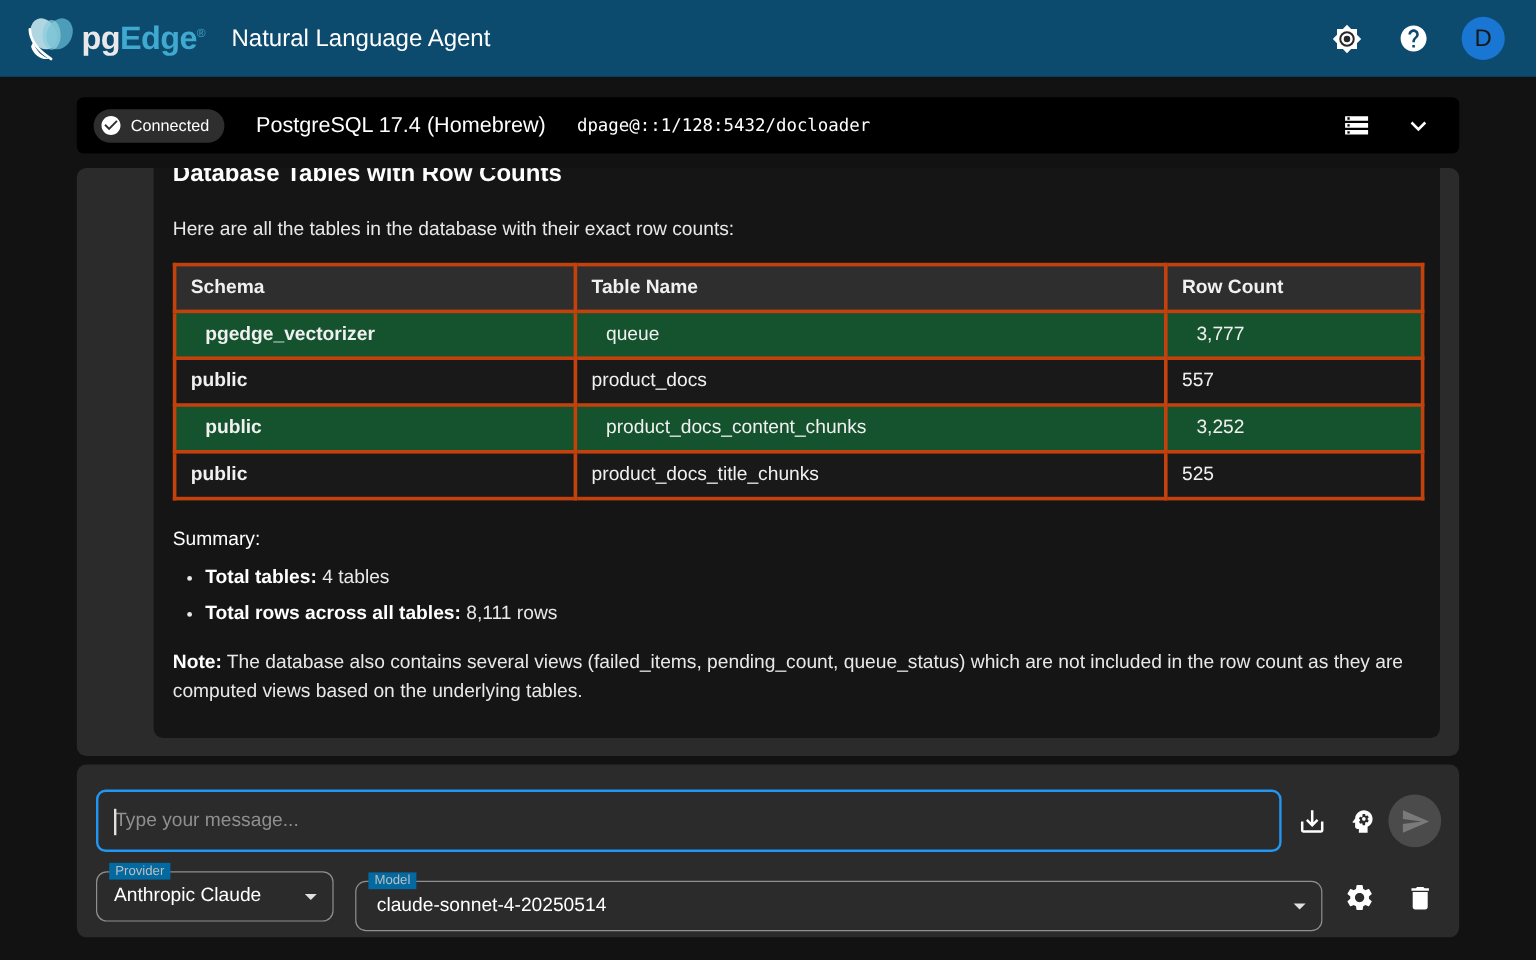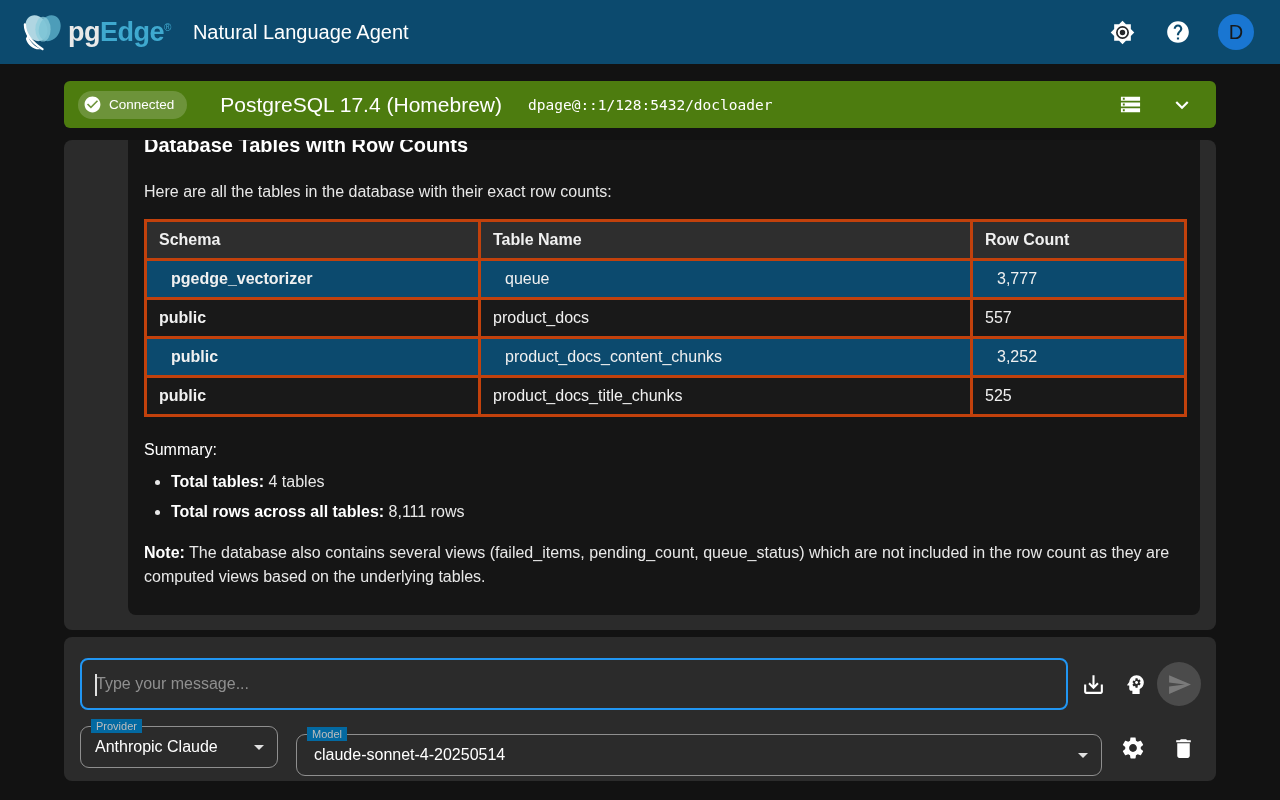--- a/index.html
+++ b/index.html
@@ -17,44 +17,44 @@
   .app-title { color:#ffffff; font-size:20px; font-weight:500; margin-left:22px; }
   .appbar-right { margin-left:auto; display:flex; align-items:center; gap:24px; }
   .iconbtn { width:32px; height:32px; display:flex; align-items:center; justify-content:center;
              border-radius:50%; cursor:pointer; background:transparent; border:none; }
   .avatar { width:36px; height:36px; border-radius:50%; background:#1976d2; color:#16191c;
             font-size:20px; font-weight:500; display:flex; align-items:center; justify-content:center;
             cursor:pointer; }
 
   
   .connbar { position:absolute; left:64px; top:81px; width:1152px; height:47px;
-             background:#4d7c0f; border-radius:6px; display:flex; align-items:center;
+             background:#000000; border-radius:6px; display:flex; align-items:center;
              padding:0 18px 0 14px; }
   .chip { display:flex; align-items:center; gap:7px; background:rgba(255,255,255,0.18);
           border-radius:15px; height:28px; padding:0 13px 0 5px; }
   .chip-label { color:#ffffff; font-size:13.5px; }
-  .conn-server { color:#ffffff; font-size:21px; margin-left:33px; }
+  .conn-server { color:#ffffff; font-size:18px; margin-left:26px; }
   .conn-dsn { color:#ffffff; font-size:14.5px; margin-left:26px;
               font-family:"DejaVu Sans Mono", monospace; }
   .connbar-right { margin-left:auto; display:flex; align-items:center; gap:20px; }
 
   
   .chat-viewport { position:absolute; left:64px; top:140px; width:1152px; height:490px;
                    background:#2b2b2b; border-radius:8px; overflow:hidden; }
   .message-card { margin:-8px 16px 8px 64px; background:#151515; border-radius:8px;
                   padding:0 16px 26px 16px; color:#e8e8e8; }
   .msg-heading { font-size:20px; font-weight:700; color:#ffffff; line-height:26px; }
   .msg-intro { font-size:16px; margin-top:25px; }
 
   table.dbtable { width:100%; border-collapse:collapse; margin-top:18px;
                   border:1px solid #3d3d3d; table-layout:fixed; }
   .dbtable th, .dbtable td { border:3px solid #c2410c; text-align:left;
                              font-size:16px; padding:9px 12px; color:#f0f0f0; }
   .dbtable th { background:#2e2e2e; font-weight:700; }
-  .dbtable tr.odd td { background:#0c4a6e;padding-left:24px; }
+  .dbtable tr.odd td { background:#14532d;padding-left:24px; }
   .dbtable tr.even td { background:#191919; }
   .dbtable td.schema { font-weight:700; }
   .col-schema { width:334px; } .col-name { width:492px; } .col-count { width:214px; }
 
   .msg-summary { font-size:16px; font-weight:400; margin-top:24px; color:#ffffff; }
   ul.summary-list { margin-top:14px; padding-left:27px; list-style:disc; }
   ul.summary-list li { font-size:16px; margin-bottom:12px; color:#e8e8e8; }
   .b-label { font-weight:700; color:#ffffff; }
   .msg-note { font-size:16px; margin-top:20px; line-height:24px; }
 

